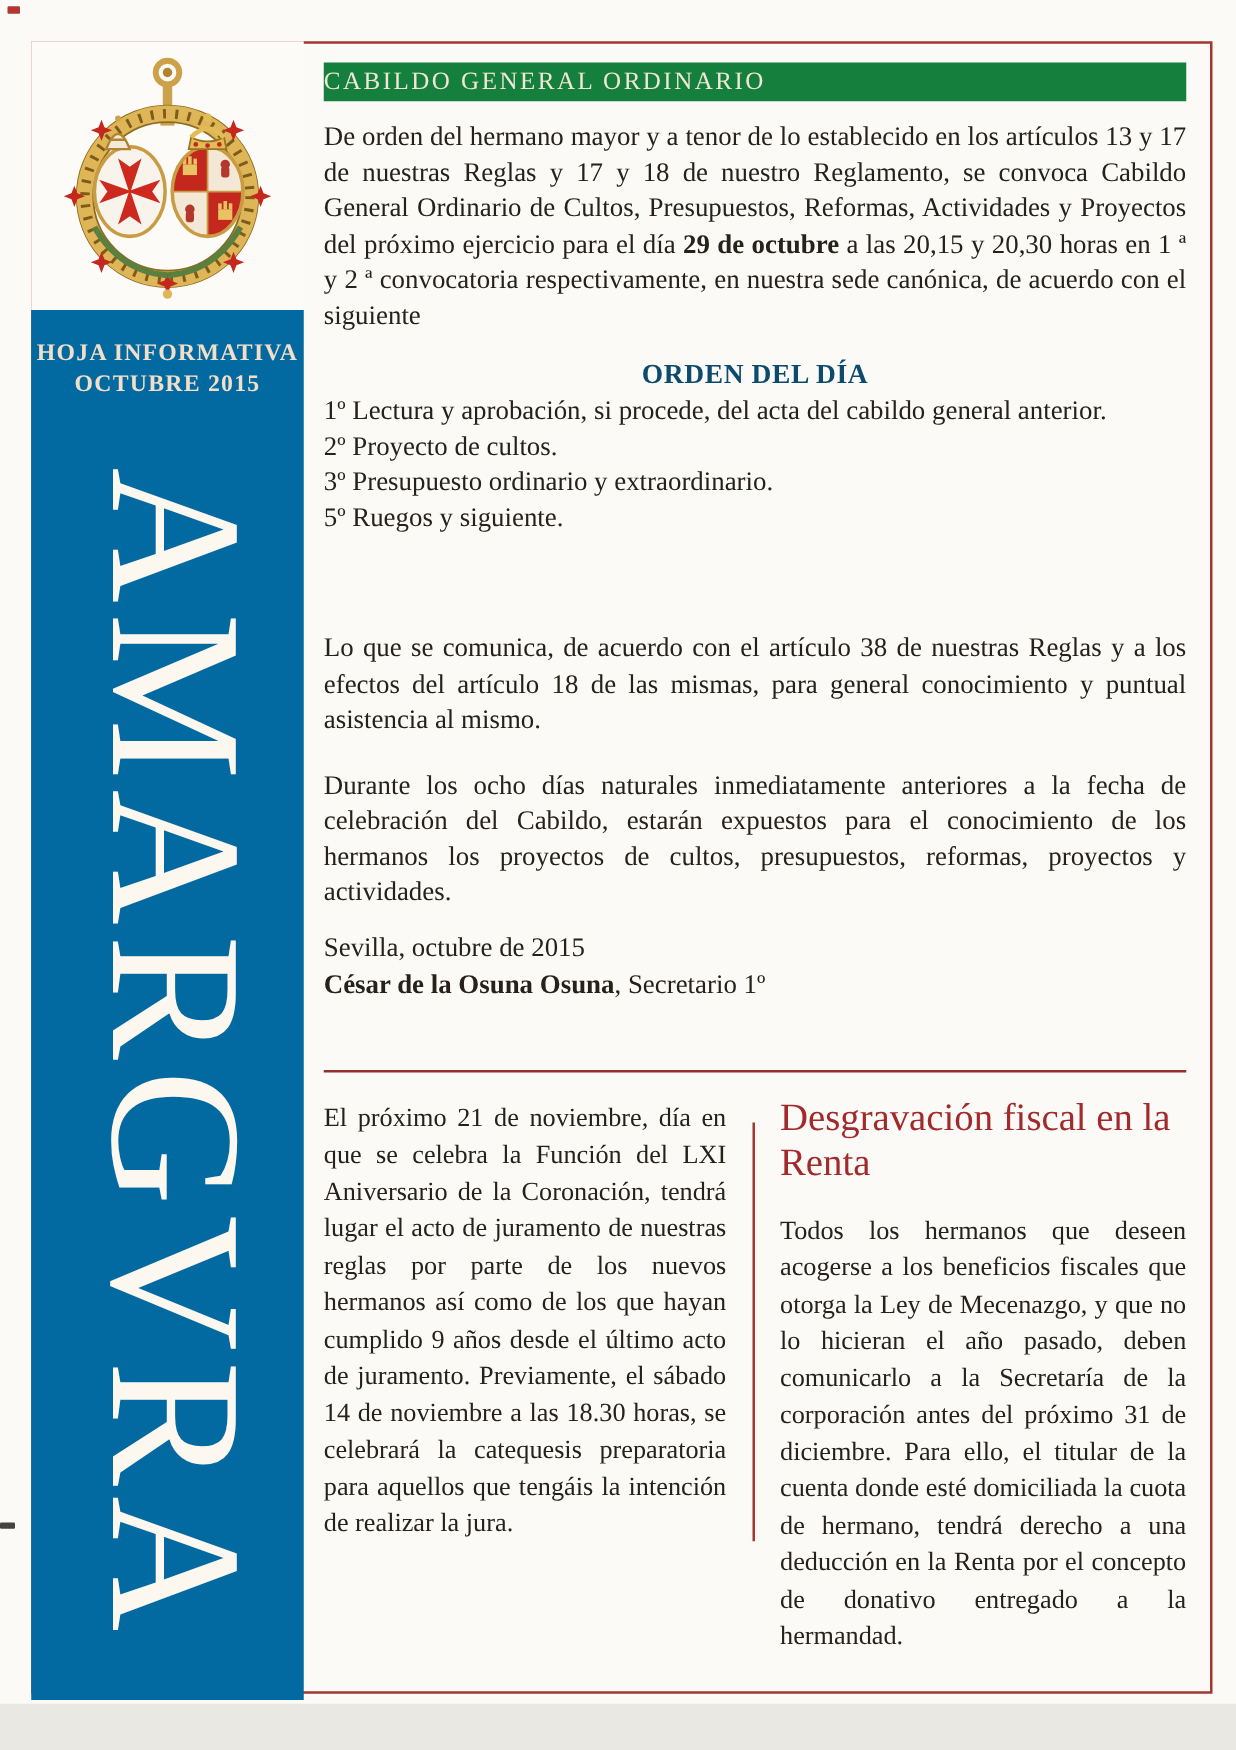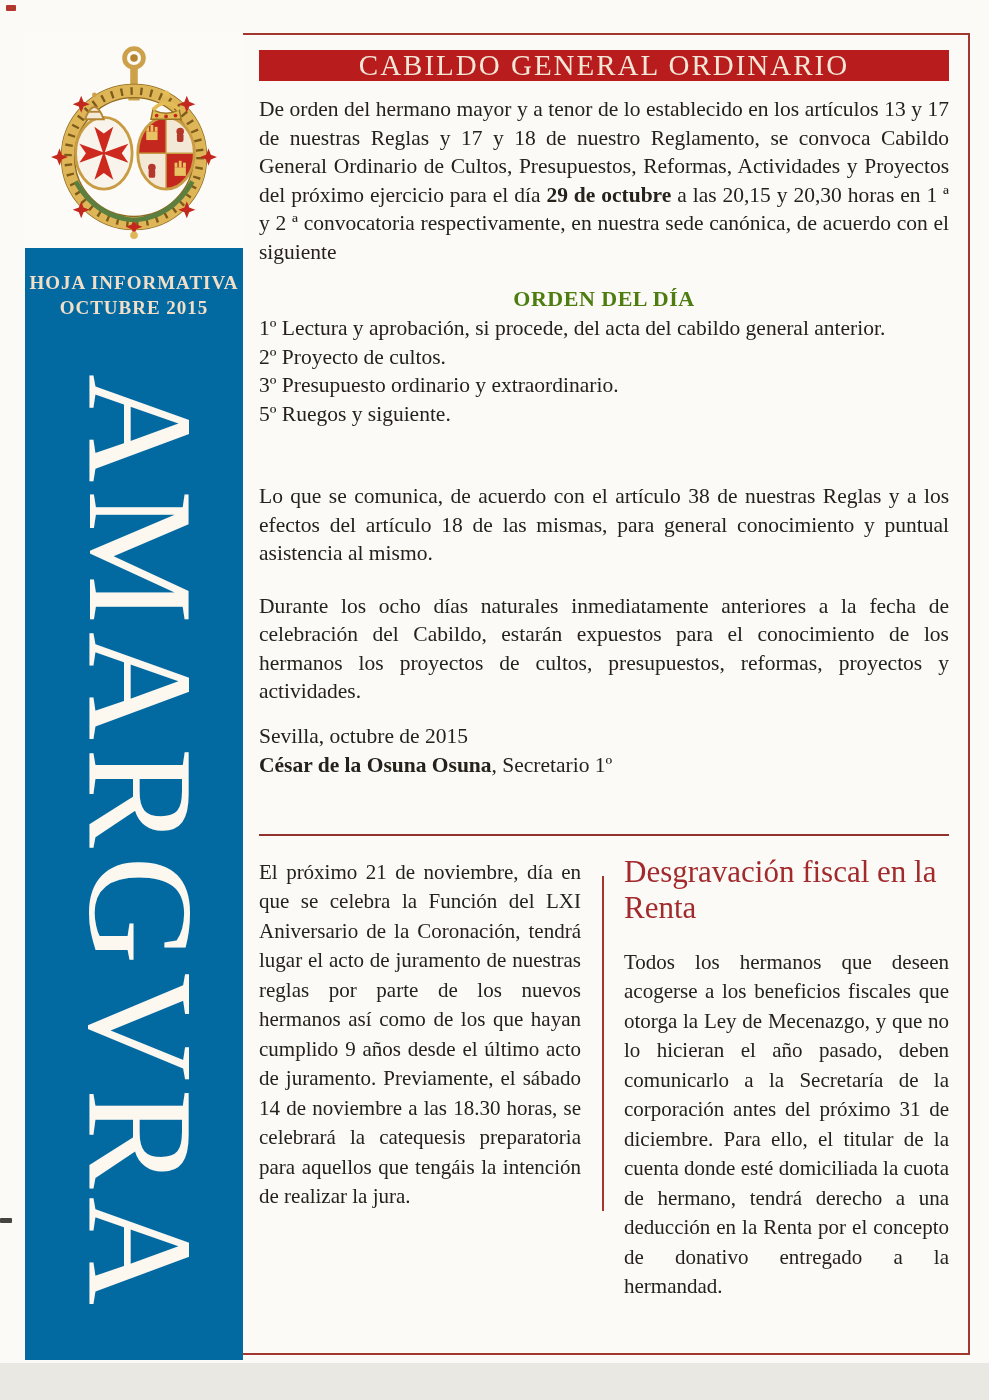--- a/index.html
+++ b/index.html
@@ -21,29 +21,29 @@
   .issue{padding-top:22px;text-align:center;color:#F3DFC8;
     font-size:19px;line-height:25px;letter-spacing:1px;font-weight:700;}
   .brand-vertical{
     position:absolute;top:126px;left:50%;transform:translateX(-46%);
     writing-mode:vertical-rl;text-orientation:mixed;
     font-size:150px;line-height:1.02;letter-spacing:8px;color:#FCF8F0;font-weight:400;
   }
 
   
   .main{position:absolute;left:259px;top:33px;width:690px;}
-  .header-bar{margin-top:17px;height:31px;background:#b91c1c;color:#F2E7D7;
-    text-align:center;line-height:31px;font-size:29px;letter-spacing:2px;}
+  .header-bar{margin-top:17px;height:31px;background:#15803d;color:#F2E7D7;
+    text-align:left;line-height:31px;font-size:20px;letter-spacing:2px;}
   p{margin:0;}
   .bodytext{font-size:21.5px;line-height:28.5px;text-align:justify;}
   .intro{margin-top:14px;}
-  .agenda-title{margin-top:20px;text-align:center;font-weight:700;color:#4d7c0f;
+  .agenda-title{margin-top:20px;text-align:center;font-weight:700;color:#0c4a6e;
     font-size:22px;letter-spacing:.5px;}
   .agenda{list-style:none;margin:2px 0 16px;padding:0;font-size:21.5px;line-height:28.5px;}
-  .notice1{margin-top:54px;}
+  .notice1{margin-top:76px;}
   .notice2{margin-top:24px;}
   .signature{margin-top:16px;text-align:left;font-size:21.5px;line-height:29px;padding-right:4px;}
   .rule{margin-top:54px;border-top:2px solid #8F332C;height:0;}
 
   .columns{position:relative;display:flex;}
   .col-left{width:322px;}
   .col-gap{width:43px;flex:none;}
   .col-right{width:325px;}
   .divider{position:absolute;left:343px;top:40px;width:2px;height:335px;background:#A2372F;}
   .article-title{margin:18px 0 0;font-weight:400;color:#A22A2C;font-size:31px;line-height:36px;}

